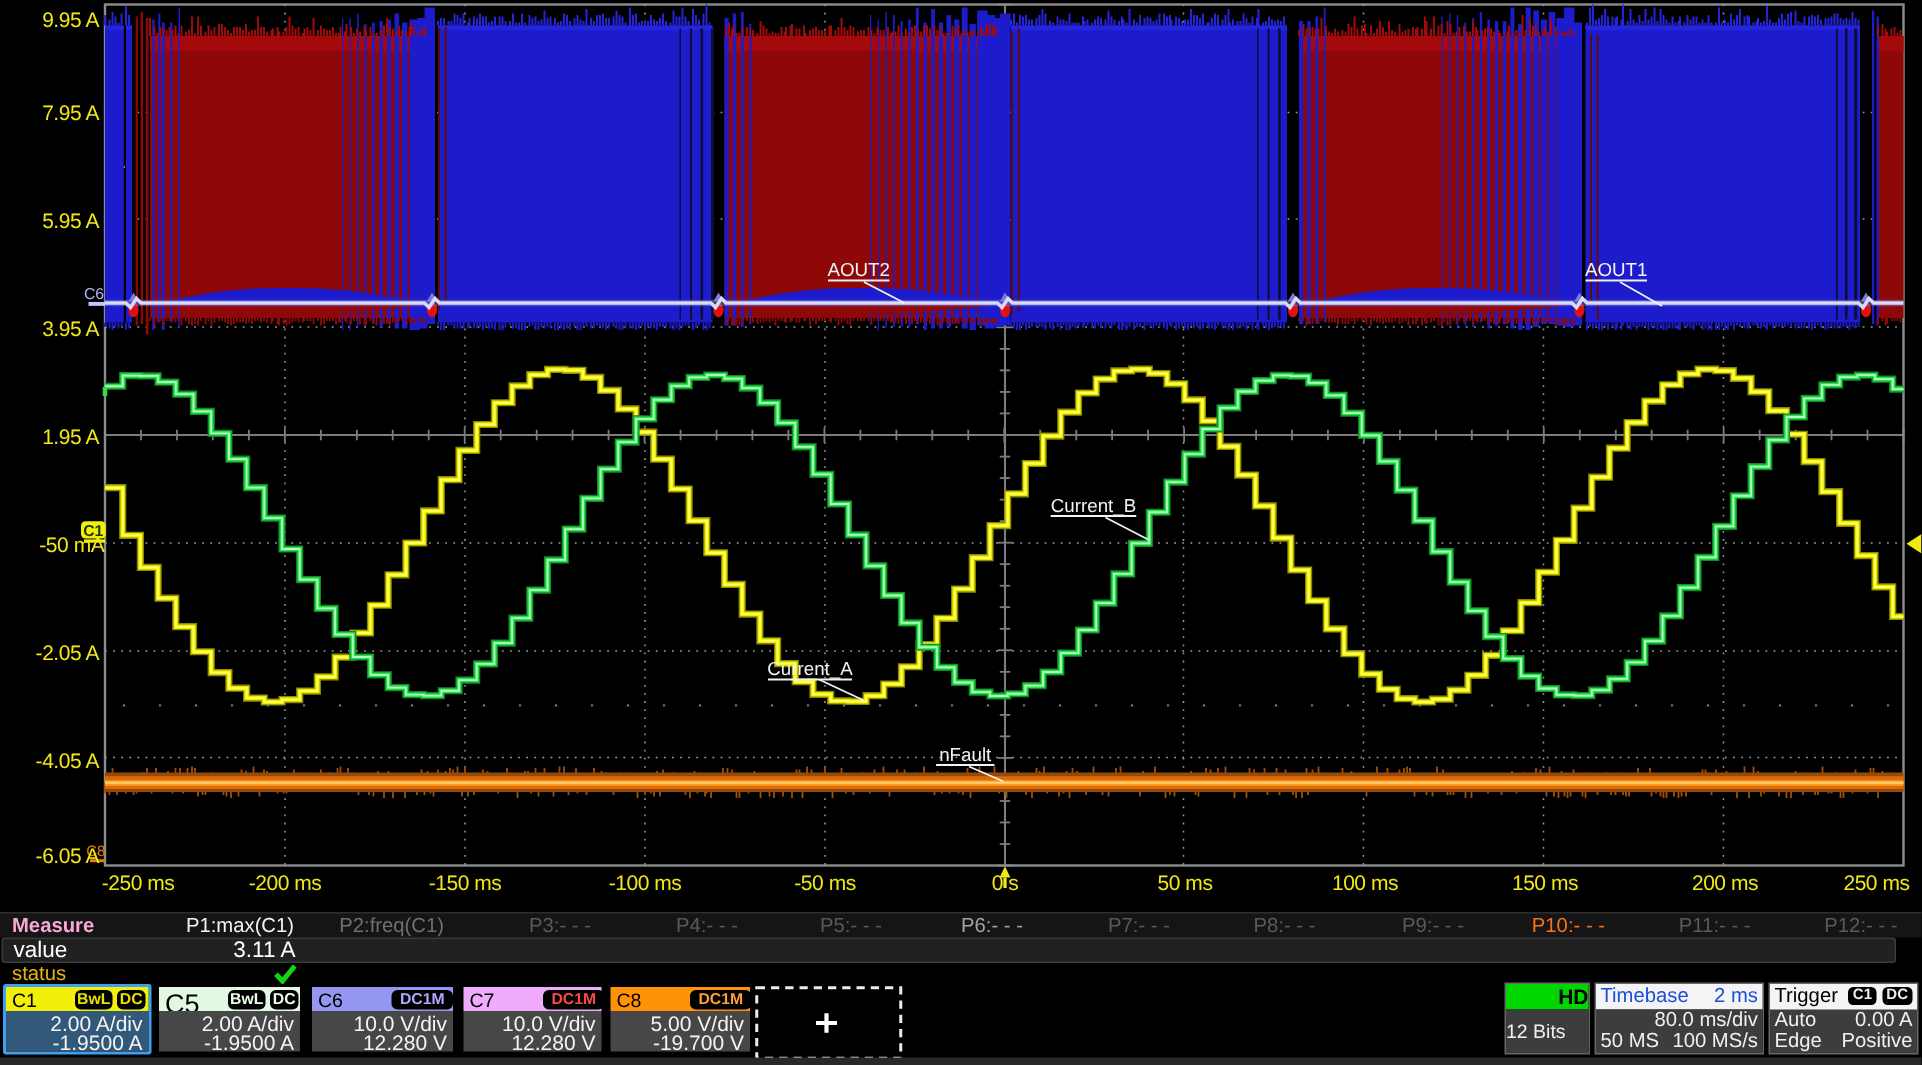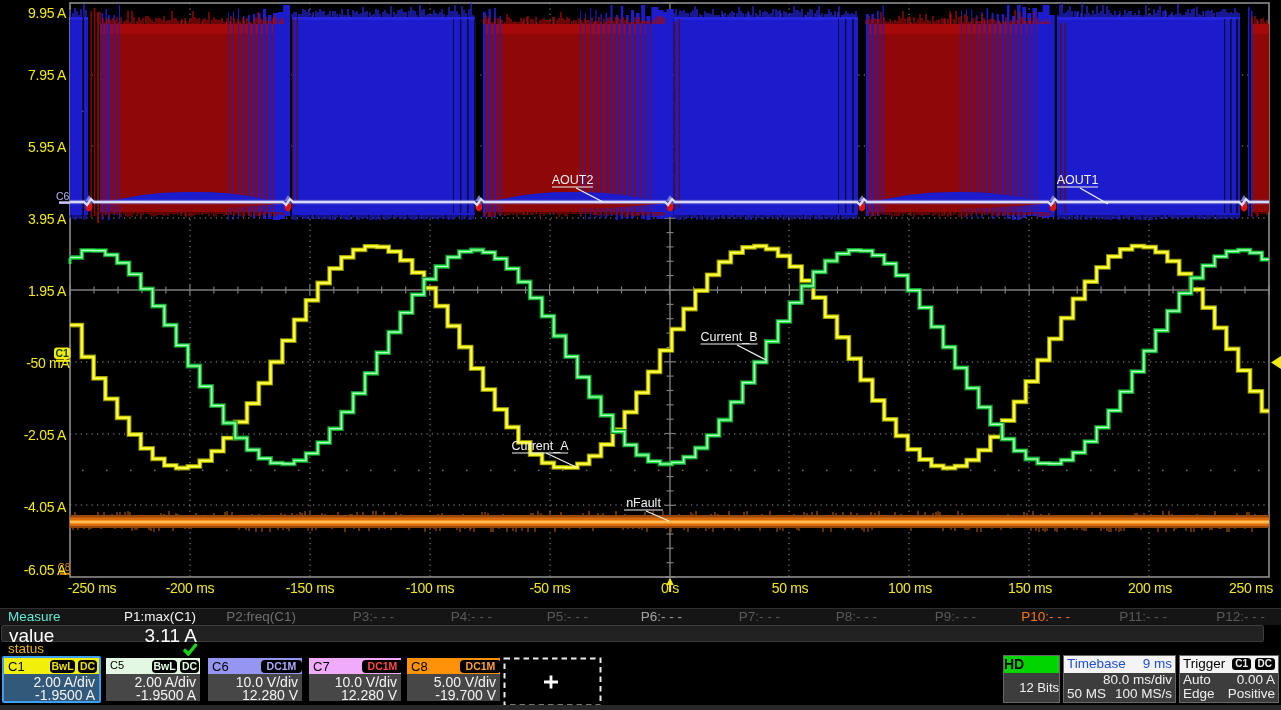--- a/index.html
+++ b/index.html
@@ -411,35 +411,35 @@
       <text x="670" y="593" fill="#f2e813" font-size="14" text-anchor="middle" letter-spacing="-0.3">0 s</text>
       <text x="790" y="593" fill="#f2e813" font-size="14" text-anchor="middle" letter-spacing="-0.3">50 ms</text>
       <text x="910" y="593" fill="#f2e813" font-size="14" text-anchor="middle" letter-spacing="-0.3">100 ms</text>
       <text x="1030" y="593" fill="#f2e813" font-size="14" text-anchor="middle" letter-spacing="-0.3">150 ms</text>
       <text x="1150" y="593" fill="#f2e813" font-size="14" text-anchor="middle" letter-spacing="-0.3">200 ms</text>
       <text x="1251" y="593" fill="#f2e813" font-size="14" text-anchor="middle" letter-spacing="-0.3">250 ms</text>
     </g>
   </svg>
 
 <div style="position:absolute;left:0;top:608px;width:1281px;height:16px;background:#151515;border-top:1px solid #2e2e2e;font-size:13.5px">
-  <div style="position:absolute;left:8px;top:0;color:#5eead4;font-weight:normal">Measure</div>
+  <div style="position:absolute;left:8px;top:0;color:#f9a8d4;font-weight:bold">Measure</div>
   <div style="position:absolute;right:1085px;top:0;color:#f2f2f2">P1:max(C1)</div>
     <div style="position:absolute;right:985px;top:0;color:#6f6f6f">P2:freq(C1)</div>
     <div style="position:absolute;right:887px;top:0;color:#5a5a5a">P3:- - -</div>
     <div style="position:absolute;right:789px;top:0;color:#5a5a5a">P4:- - -</div>
     <div style="position:absolute;right:693px;top:0;color:#5a5a5a">P5:- - -</div>
     <div style="position:absolute;right:599px;top:0;color:#a3a3a3">P6:- - -</div>
     <div style="position:absolute;right:501px;top:0;color:#5a5a5a">P7:- - -</div>
     <div style="position:absolute;right:404px;top:0;color:#5a5a5a">P8:- - -</div>
     <div style="position:absolute;right:305px;top:0;color:#5a5a5a">P9:- - -</div>
     <div style="position:absolute;right:211px;top:0;color:#f97316">P10:- - -</div>
     <div style="position:absolute;right:114px;top:0;color:#5a5a5a">P11:- - -</div>
     <div style="position:absolute;right:16px;top:0;color:#5a5a5a">P12:- - -</div>
 </div>
-<div style="position:absolute;left:1px;top:625px;width:1261px;height:15px;background:#212121;border:1px solid #3c3c3c;border-radius:2px;font-size:19px">
+<div style="position:absolute;left:1px;top:625px;width:1261px;height:15px;background:#212121;border:1px solid #3c3c3c;border-radius:2px;font-size:15px">
   <div style="position:absolute;left:7px;top:-1px;color:#fff">value</div>
   <div style="position:absolute;right:1066px;top:-1px;color:#fff">3.11 A</div>
 </div>
 <div style="position:absolute;left:0;top:641px;width:1281px;height:15px;font-size:13.5px">
   <div style="position:absolute;left:8px;top:0;color:#eab308">status</div>
   <svg style="position:absolute;left:182px;top:1px" width="17" height="14">
       <path d="M2 7.5 L6.3 12 L14.5 2" stroke="#16d416" stroke-width="3.4" fill="none"></path>
     </svg>
 </div>
 <div style="position:absolute;left:2px;top:656px;width:99px;height:47px;border:2px solid #3fa0f0;box-sizing:border-box;border-radius:2px">
@@ -448,21 +448,21 @@
       <div style="position:absolute;left:46px;top:1.5px;width:25px;background:#000;color:#e8e000;font-size:10.5px;font-weight:bold;border-radius:4px;height:13px;line-height:13px;text-align:center">BwL</div>
       <div style="position:absolute;left:74px;top:1.5px;width:19px;background:#000;color:#e8e000;font-size:10.5px;font-weight:bold;border-radius:4px;height:13px;line-height:13px;text-align:center">DC</div>
   </div>
   <div style="position:absolute;left:0;top:16px;width:100%;height:27px;background:#33597a;color:#f4f4f4;font-size:14px;text-align:right">
     <div style="position:absolute;right:4px;top:0px">2.00 A/div</div>
     <div style="position:absolute;right:4px;top:13px">-1.9500 A</div>
   </div>
 </div>
 <div style="position:absolute;left:104px;top:656px;width:98px;height:47px;border:2px solid transparent;box-sizing:border-box;border-radius:2px">
   <div style="position:absolute;left:0;top:0;width:100%;height:16px;background:#e2f8e2">
-    <div style="position:absolute;left:4px;top:1px;color:#000;font-size:11px">C5</div>
+    <div style="position:absolute;left:4px;top:1px;color:#000;font-size:18px">C5</div>
       <div style="position:absolute;left:46px;top:1.5px;width:25px;background:#000;color:#e8ffe8;font-size:10.5px;font-weight:bold;border-radius:4px;height:13px;line-height:13px;text-align:center">BwL</div>
       <div style="position:absolute;left:74px;top:1.5px;width:19px;background:#000;color:#e8ffe8;font-size:10.5px;font-weight:bold;border-radius:4px;height:13px;line-height:13px;text-align:center">DC</div>
   </div>
   <div style="position:absolute;left:0;top:16px;width:100%;height:27px;background:#474747;color:#f4f4f4;font-size:14px;text-align:right">
     <div style="position:absolute;right:4px;top:0px">2.00 A/div</div>
     <div style="position:absolute;right:4px;top:13px">-1.9500 A</div>
   </div>
 </div>
 <div style="position:absolute;left:206px;top:656px;width:98px;height:47px;border:2px solid transparent;box-sizing:border-box;border-radius:2px">
   <div style="position:absolute;left:0;top:0;width:100%;height:16px;background:#9595f2">
@@ -493,27 +493,27 @@
     <div style="position:absolute;right:4px;top:0px">5.00 V/div</div>
     <div style="position:absolute;right:4px;top:13px">-19.700 V</div>
   </div>
 </div>
 <svg style="position:absolute;left:503px;top:656.5px" width="99" height="50">
 <rect x="1.5" y="1.5" width="96" height="47" fill="#000" stroke="#ececec" stroke-width="2" stroke-dasharray="5.5 4"></rect>
 <path d="M48 18.5 V31.5 M41 25 H55" stroke="#fff" stroke-width="2.8" fill="none"></path>
 </svg>
 
 <div style="position:absolute;left:1003px;top:655px;width:57px;height:48px;border:1px solid #666;box-sizing:border-box">
-  <div style="position:absolute;left:0;top:0;width:100%;height:17px;background:#00d500;color:#000;font-weight:bold;font-size:14px;text-align:left;line-height:17px">HD</div>
-  <div style="position:absolute;left:0;top:17px;width:100%;height:29px;background:#3d3d3d;color:#f0f0f0;font-size:13px;text-align:right;line-height:29px">12 Bits</div>
+  <div style="position:absolute;left:0;top:0;width:100%;height:17px;background:#00d500;color:#000;font-weight:bold;font-size:14px;text-align:right;line-height:17px">HD</div>
+  <div style="position:absolute;left:0;top:17px;width:100%;height:29px;background:#3d3d3d;color:#f0f0f0;font-size:13px;text-align:left;line-height:29px">12 Bits</div>
 </div>
 <div style="position:absolute;left:1063px;top:655px;width:113px;height:48px;border:1px solid #666;box-sizing:border-box;font-size:13.5px">
   <div style="position:absolute;left:0;top:0;width:100%;height:17px;background:#f4f4f4;color:#1d4ed8">
     <span style="position:absolute;left:3px;top:0">Timebase</span>
-      <span style="position:absolute;right:3px;top:0">9 ms</span>
+      <span style="position:absolute;right:3px;top:0">2 ms</span>
   </div>
   <div style="position:absolute;left:0;top:17px;width:100%;height:29px;background:#3d3d3d;color:#f0f0f0">
     <div style="position:absolute;right:3px;top:-1px">80.0 ms/div</div>
     <div style="position:absolute;left:3px;top:13px">50 MS</div>
     <div style="position:absolute;right:3px;top:13px">100 MS/s</div>
   </div>
 </div>
 <div style="position:absolute;left:1179px;top:655px;width:100px;height:48px;border:1px solid #666;box-sizing:border-box;font-size:13.5px">
   <div style="position:absolute;left:0;top:0;width:100%;height:28px;background:#f4f4f4;color:#000">
     <span style="position:absolute;left:3px;top:0">Trigger</span>

